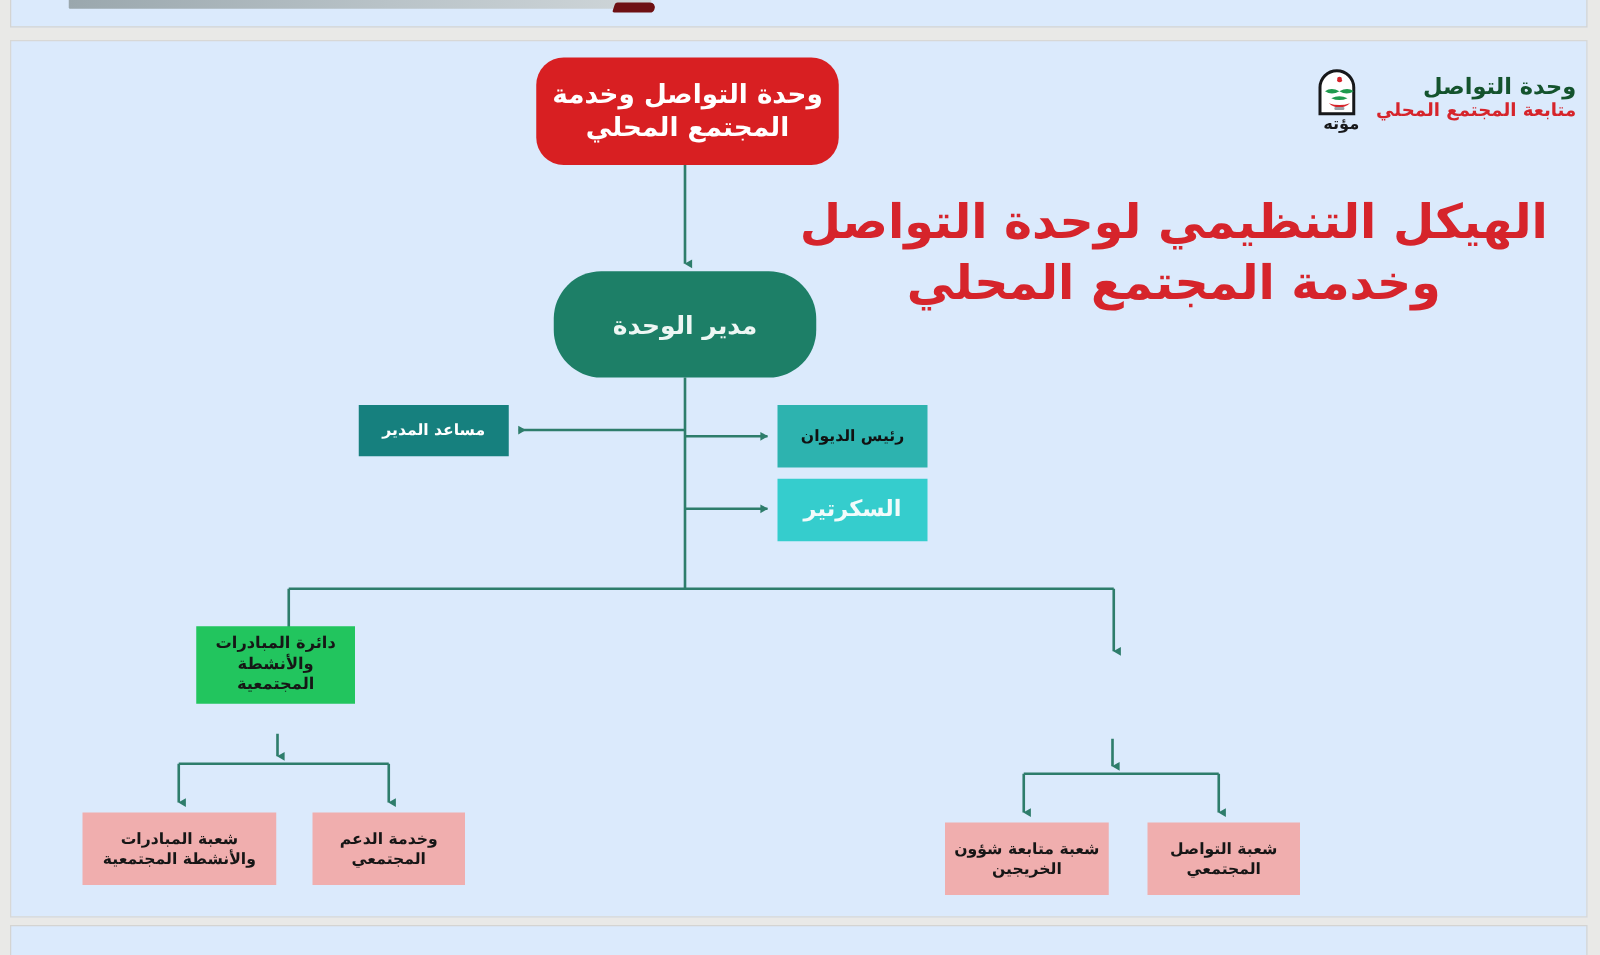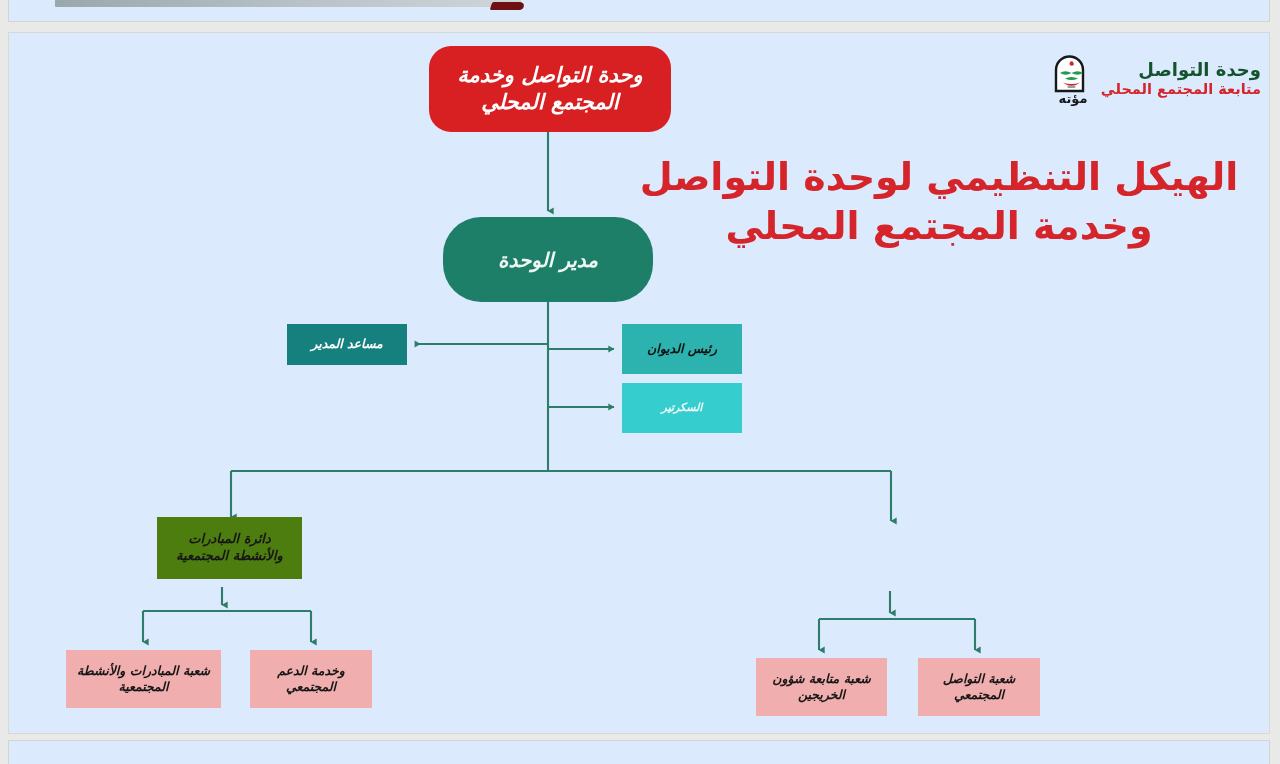--- a/index.html
+++ b/index.html
@@ -138,21 +138,20 @@
   }
 
   .node {
     position: absolute;
     display: flex;
     align-items: center;
     justify-content: center;
     text-align: center;
     line-height: 1.3;
     padding: 20px 6px;
-    font-style: italic;
   }
 
   
   .node-root {
     left: 420px;
     top: 13px;
     width: 242px;
     height: 86px;
     background: #d81f22;
     color: #ffffff;
@@ -195,31 +194,31 @@
     font-size: 12.5px;
     font-weight: 700;
   }
   .node-secretary {
     left: 613px;
     top: 350px;
     width: 120px;
     height: 50px;
     background: #35cdcd;
     color: #f2fbfb;
-    font-size: 11px;
+    font-size: 18px;
     font-weight: 600;
   }
 
   
   .node-dept-left {
     left: 148px;
-    top: 484px;
-    width: 145px;
+    top: 468px;
+    width: 127px;
     height: 62px;
-    background: #4d7c0f;
+    background: #22c55e;
     color: #161616;
     font-size: 13px;
     font-weight: 700;
   }
   .node-dept-right {
     left: 820px;
     top: 496px;
     width: 122px;
     height: 62px;
     background: #efc80f;

